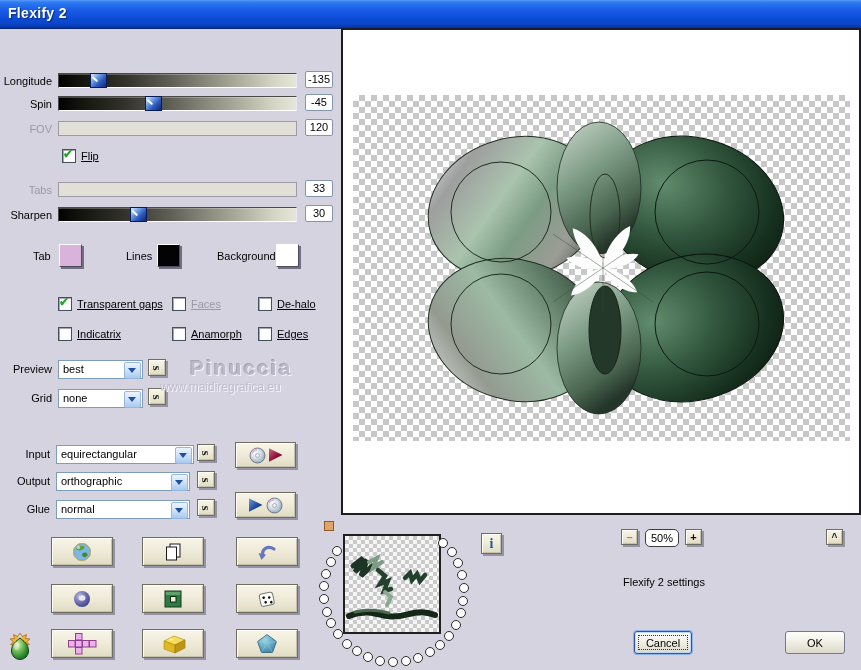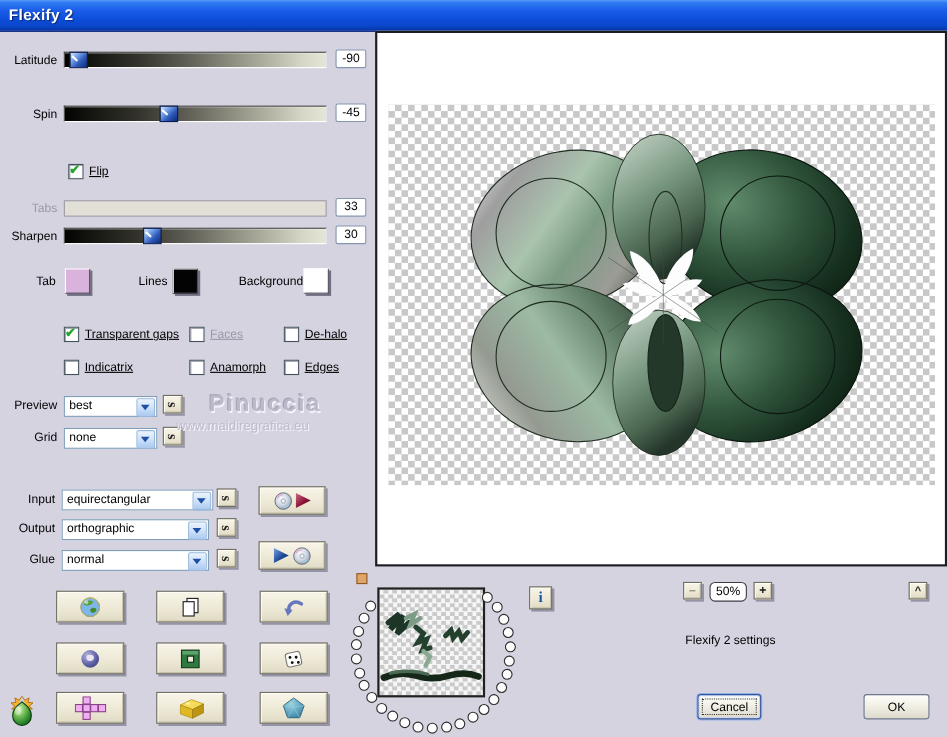--- a/index.html
+++ b/index.html
@@ -153,33 +153,38 @@
 </style>
 </head>
 <body>
 
 <div id="win">
 
   <div class="titlebar">
     <span class="title">Flexify 2</span>
   </div>
 
-  <div class="srow" style="top:47px">
-    <span class="slabel">Latitude</span>
+  <div class="srow" style="top:73px">
+    <span class="slabel">Longitude</span>
     <div class="track">
-        <div class="thumb" style="left: 4px;"></div>
+        <div class="thumb" style="left: 31px;"></div>
       </div>
-    <div class="valbox">-90</div>
+    <div class="valbox">-135</div>
   </div>
   <div class="srow" style="top:96px">
     <span class="slabel">Spin</span>
     <div class="track">
         <div class="thumb" style="left: 86px;"></div>
       </div>
     <div class="valbox">-45</div>
+  </div>
+  <div class="srow disabled" style="top:121px">
+    <span class="slabel">FOV</span>
+    <div class="track"></div>
+    <div class="valbox">120</div>
   </div>
   <div class="opt checked" id="flipbox" style="left:62px; top:149px">
     <span class="cb"></span>
     <span class="olabel">Flip</span>
   </div>
   <div class="srow disabled" style="top:182px">
     <span class="slabel">Tabs</span>
     <div class="track"></div>
     <div class="valbox">33</div>
   </div>

